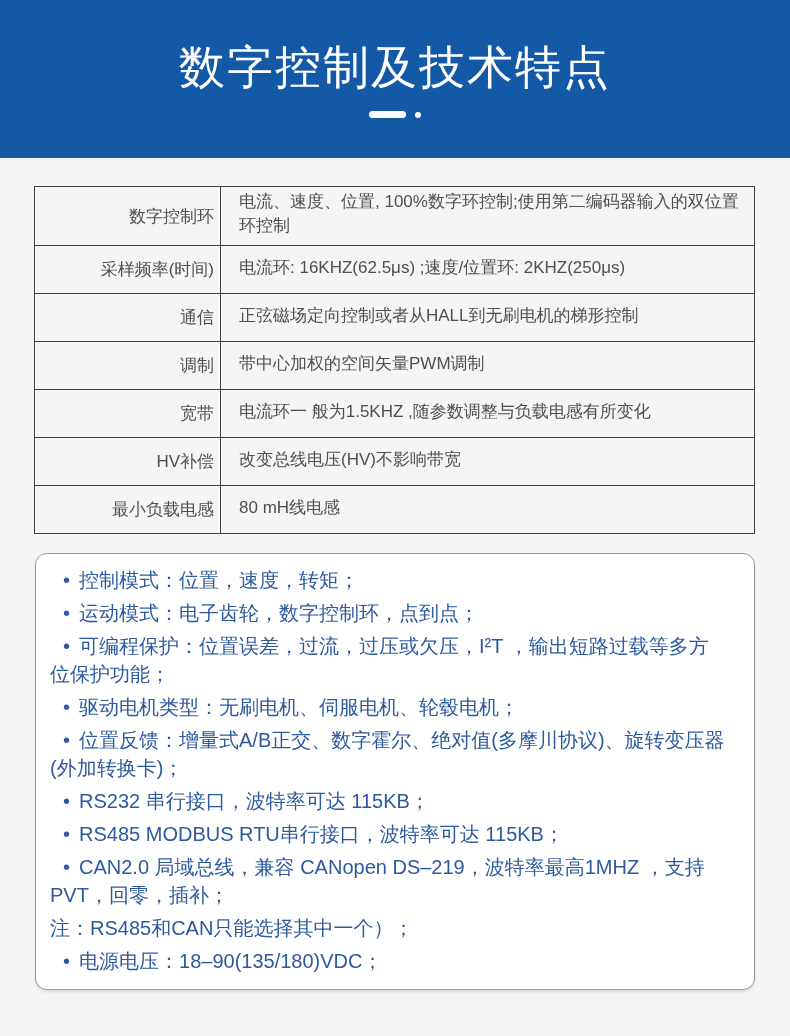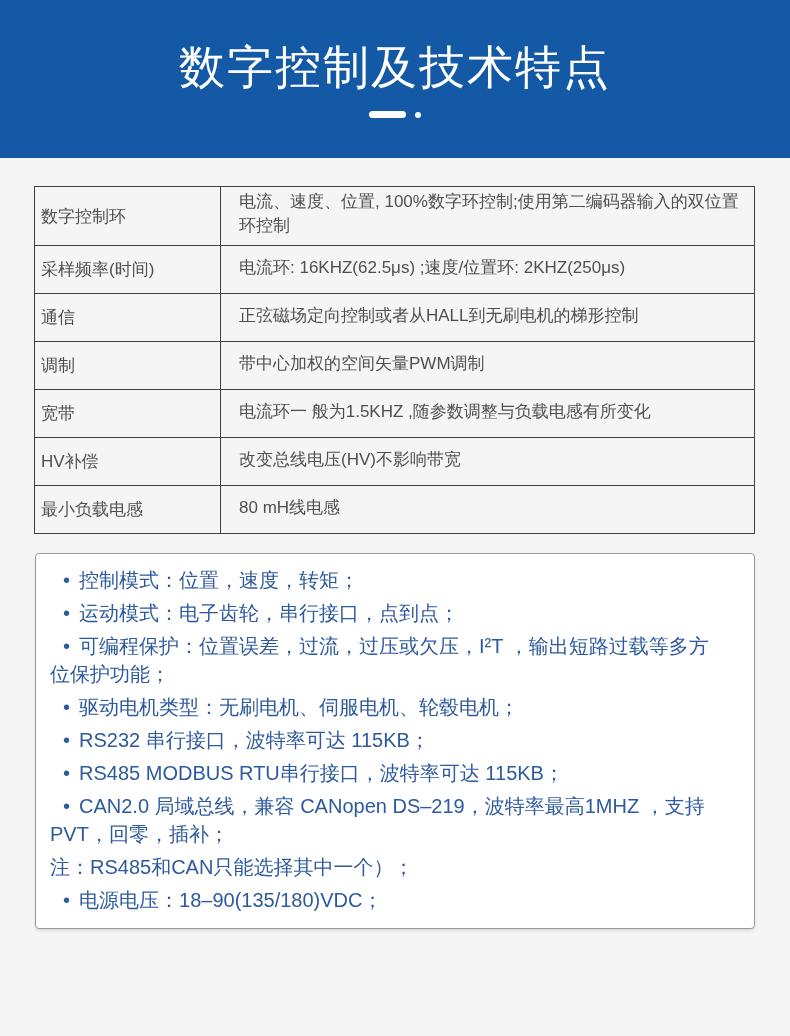--- a/index.html
+++ b/index.html
@@ -35,36 +35,36 @@
   .spec-table {
     border-collapse: collapse;
     margin: 28px 35px 0 34px;
     width: 721px;
     color: #4f4f4f;
     font-size: 17px;
   }
   .spec-table td { border: 1px solid #404040; vertical-align: middle; }
   .spec-table td.label {
     width: 186px;
-    text-align: left;
+    text-align: right;
     height: 48px;
     padding: 4px 6px;
   }
   .spec-table td.value {
     padding: 3px 12px 7px 18px;
     line-height: 24px;
   }
 
   
   .features {
     margin: 19px 35px 0 35px;
     width: 720px;
     background: #ffffff;
     border: 1px solid #9a9a9a;
-    border-radius: 4px;
+    border-radius: 12px;
     box-shadow: 0 2px 3px rgba(0,0,0,0.10);
     padding: 12px 26px 14px 14px;
     color: #2d5a9e;
     font-size: 20px;
     line-height: 28px;
   }
   .features p { margin: 0 0 5px 0; }
   .features p:last-child { margin-bottom: 0; }
   .features .bullet { margin-left: 13px; margin-right: 9px; }
   .features .bullet:empty { display: none; }
@@ -108,21 +108,22 @@
     </tr>
     <tr>
       <td class="label">最小负载电感</td>
       <td class="value">80 mH线电感</td>
     </tr>
   </tbody>
 </table>
 
 <section class="features">
   <p><span class="bullet">•</span><span>控制模式：位置，速度，转矩；</span></p>
-  <p><span class="bullet">•</span><span>运动模式：电子齿轮，串行接口，点到点；</span></p>
+  <p><span class="bullet">•</span><span>运动模式：电子齿轮，数字控制环，点到点；</span></p>
   <p><span class="bullet">•</span><span>可编程保护：位置误差，过流，过压或欠压，I²T ，输出短路过载等多方位保护功能；</span></p>
   <p><span class="bullet">•</span><span>驱动电机类型：无刷电机、伺服电机、轮毂电机；</span></p>
+  <p><span class="bullet">•</span><span>位置反馈：增量式A/B正交、数字霍尔、绝对值(多摩川协议)、旋转变压器(外加转换卡)；</span></p>
   <p><span class="bullet">•</span><span>RS232 串行接口，波特率可达 115KB；</span></p>
   <p><span class="bullet">•</span><span>RS485 MODBUS RTU串行接口，波特率可达 115KB；</span></p>
   <p><span class="bullet">•</span><span>CAN2.0 局域总线，兼容 CANopen DS–219，波特率最高1MHZ ，支持PVT，回零，插补；</span></p>
   <p><span>注：RS485和CAN只能选择其中一个）；</span></p>
   <p><span class="bullet">•</span><span>电源电压：18–90(135/180)VDC；</span></p>
 </section>
 
 </body></html>

